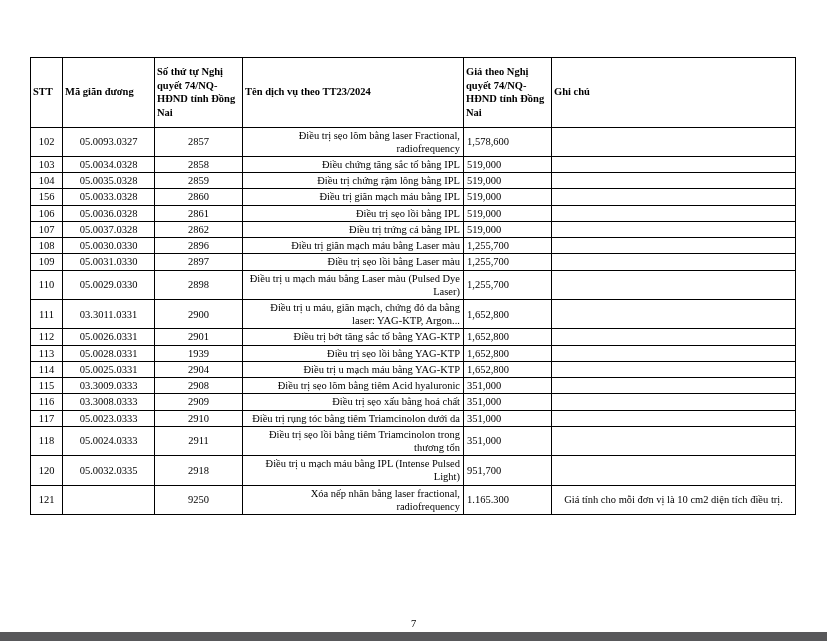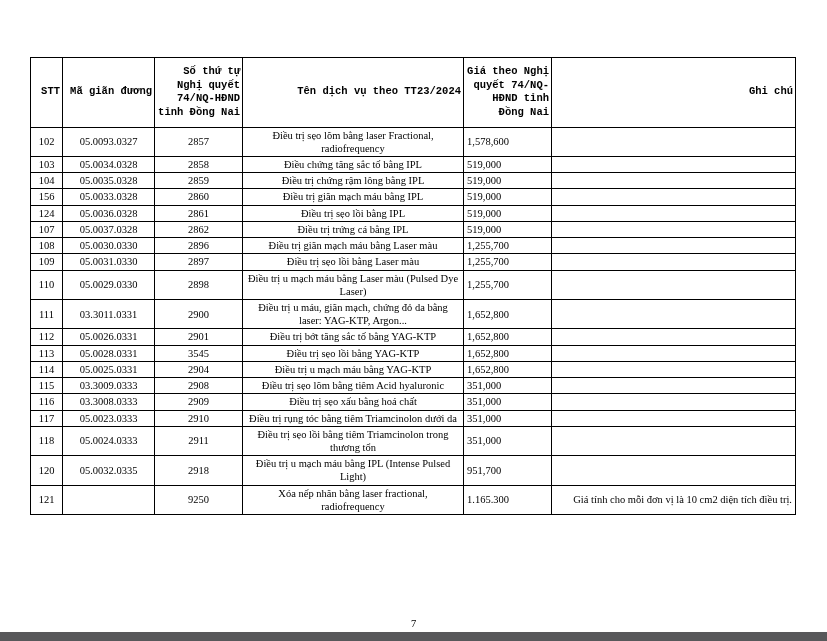--- a/index.html
+++ b/index.html
@@ -26,32 +26,31 @@
     font-size: 10.5px;
     line-height: 1.26;
   }
   .price-table th, .price-table td {
     border: 1.5px solid #000;
     vertical-align: middle;
     overflow: hidden;
   }
   .price-table th {
     font-weight: bold;
-    text-align: right;
+    text-align: left;
     padding: 7px 2px;
     line-height: 1.3;
-    font-family: Liberation Mono, monospace;
   }
   .price-table td {
     padding: 1px 3px;
   }
   .c-stt, .c-code, .c-seq { text-align: center; }
-  .c-service { text-align: center; padding-left: 4px; }
+  .c-service { text-align: right; padding-left: 4px; }
   .c-price { text-align: left; padding-right: 5px; }
-  .c-note { text-align: right; padding-left: 4px; }
+  .c-note { text-align: center; padding-left: 4px; }
   .page-number {
     position: absolute;
     left: 0;
     bottom: 12px;
     width: 100%;
     text-align: center;
     font-size: 10.5px;
   }
   .viewer-bottom-bar {
     position: absolute;
@@ -112,21 +111,21 @@
         </tr>
         <tr>
           <td class="c-stt">156</td>
           <td class="c-code">05.0033.0328</td>
           <td class="c-seq">2860</td>
           <td class="c-service">Điều trị giãn mạch máu bằng IPL</td>
           <td class="c-price">519,000</td>
           <td class="c-note"></td>
         </tr>
         <tr>
-          <td class="c-stt">124</td>
+          <td class="c-stt">106</td>
           <td class="c-code">05.0036.0328</td>
           <td class="c-seq">2861</td>
           <td class="c-service">Điều trị sẹo lồi bằng IPL</td>
           <td class="c-price">519,000</td>
           <td class="c-note"></td>
         </tr>
         <tr>
           <td class="c-stt">107</td>
           <td class="c-code">05.0037.0328</td>
           <td class="c-seq">2862</td>
@@ -170,21 +169,21 @@
           <td class="c-stt">112</td>
           <td class="c-code">05.0026.0331</td>
           <td class="c-seq">2901</td>
           <td class="c-service">Điều trị bớt tăng sắc tố bằng YAG-KTP</td>
           <td class="c-price">1,652,800</td>
           <td class="c-note"></td>
         </tr>
         <tr>
           <td class="c-stt">113</td>
           <td class="c-code">05.0028.0331</td>
-          <td class="c-seq">3545</td>
+          <td class="c-seq">1939</td>
           <td class="c-service">Điều trị sẹo lồi bằng YAG-KTP</td>
           <td class="c-price">1,652,800</td>
           <td class="c-note"></td>
         </tr>
         <tr>
           <td class="c-stt">114</td>
           <td class="c-code">05.0025.0331</td>
           <td class="c-seq">2904</td>
           <td class="c-service">Điều trị u mạch máu bằng YAG-KTP</td>
           <td class="c-price">1,652,800</td>

